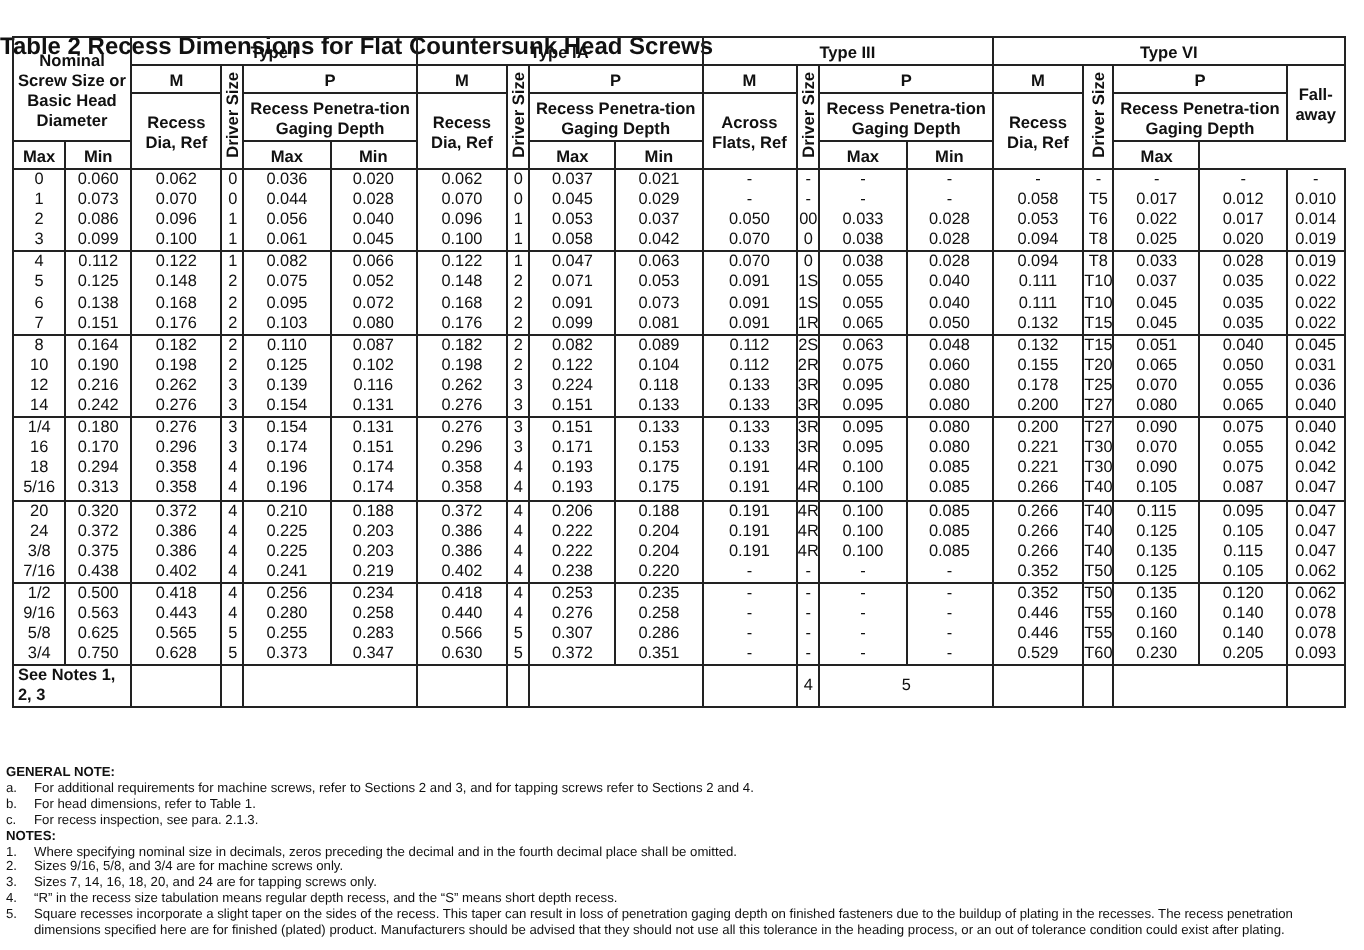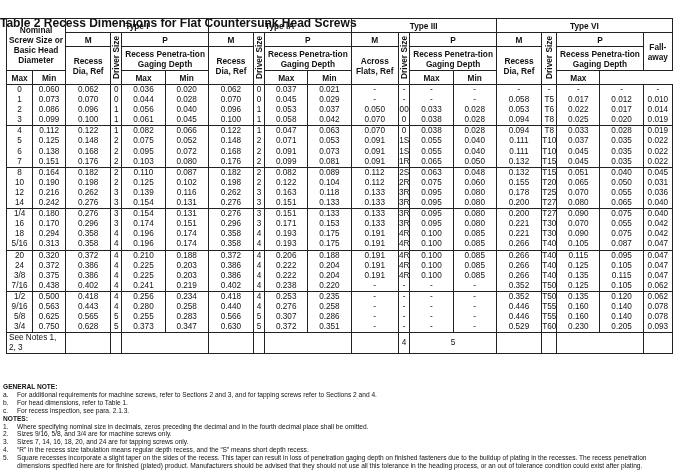--- a/index.html
+++ b/index.html
@@ -347,21 +347,21 @@
         </td>
         <td class="grp">
           <div>2</div>
           <div>2</div>
           <div>3</div>
           <div>3</div>
         </td>
         <td class="grp">
           <div>0.082</div>
           <div>0.122</div>
-          <div>0.163</div>
+          <div>0.224</div>
           <div>0.151</div>
         </td>
         <td class="grp">
           <div>0.089</div>
           <div>0.104</div>
           <div>0.118</div>
           <div>0.133</div>
         </td>
         <td class="grp">
           <div>0.112</div>
@@ -762,21 +762,21 @@
         <td class="grp">
           <div>0.062</div>
           <div>0.078</div>
           <div>0.078</div>
           <div>0.093</div>
         </td>
       </tr>
     </tbody>
   <tfoot>
     <tr style="height:12px;">
-      <td colspan="2" style="text-align:left;padding-left:2px;">See Notes 1, 2, 3</td>
+      <td colspan="2" style="text-align:left;padding-left:2px;font-weight:bold;">See Notes 1, 2, 3</td>
       <td></td>
       <td></td>
       <td colspan="2"></td>
       <td></td>
       <td></td>
       <td colspan="2"></td>
       <td></td>
       <td>4</td>
       <td colspan="2">5</td>
       <td></td>

